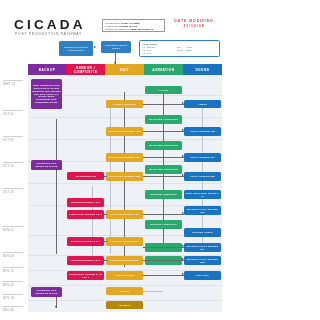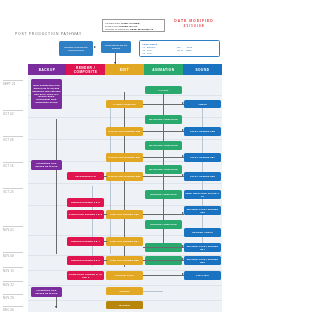--- a/index.html
+++ b/index.html
@@ -68,20 +68,21 @@
   .arrow { position:absolute; width:0; height:0; border-left:1.3px solid transparent;
            border-right:1.3px solid transparent; border-top:2px solid #3a3a3a; }
   .arrow-r { position:absolute; width:0; height:0; border-top:1.3px solid transparent;
              border-bottom:1.3px solid transparent; border-left:2px solid #3a3a3a; }
 </style>
 </head>
 <body>
 
 <div id="page">
 
+  <div class="logo">CICADA</div>
   <div class="logo-sub">POST PRODUCTION PATHWAY</div>
 
   <div class="credits">
     <div class="cl">
       <span>PRODUCER</span>&nbsp;<b>JANE HAYNES</b>
     </div>
     <div class="cl">
       <span>DIRECTOR</span>&nbsp;<b>PETER ISAAC</b>
     </div>
     <div class="cl">

